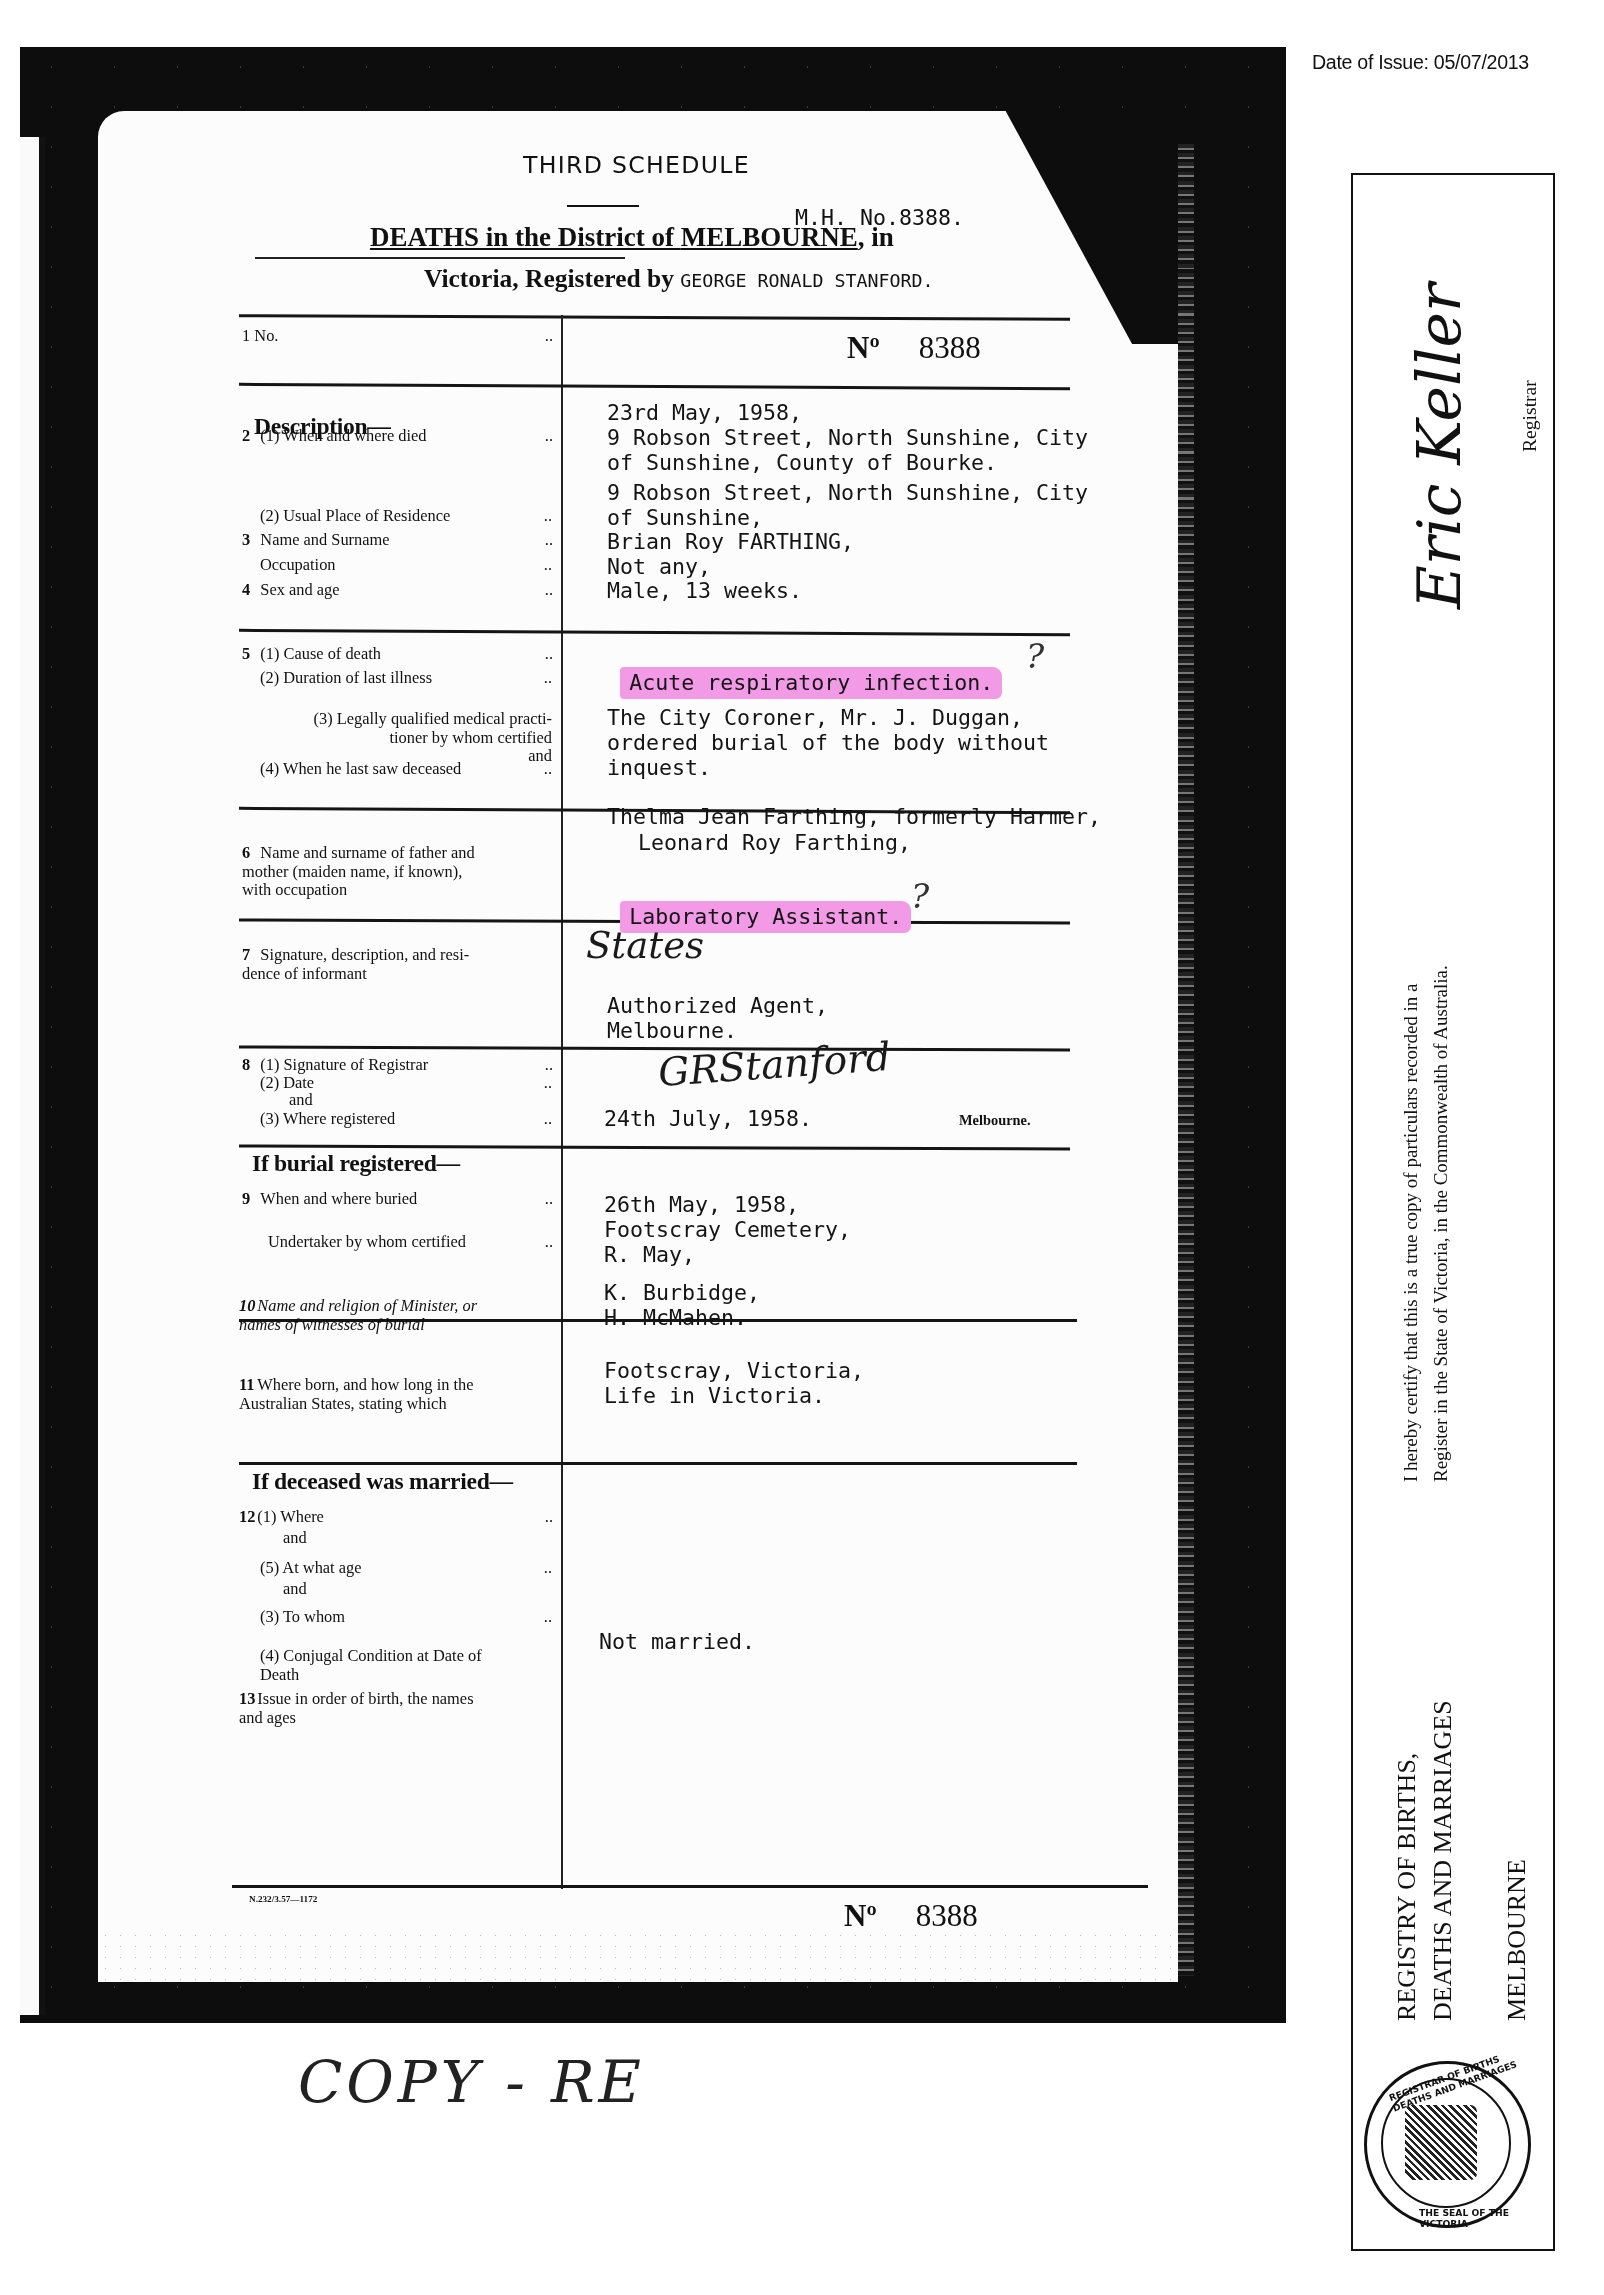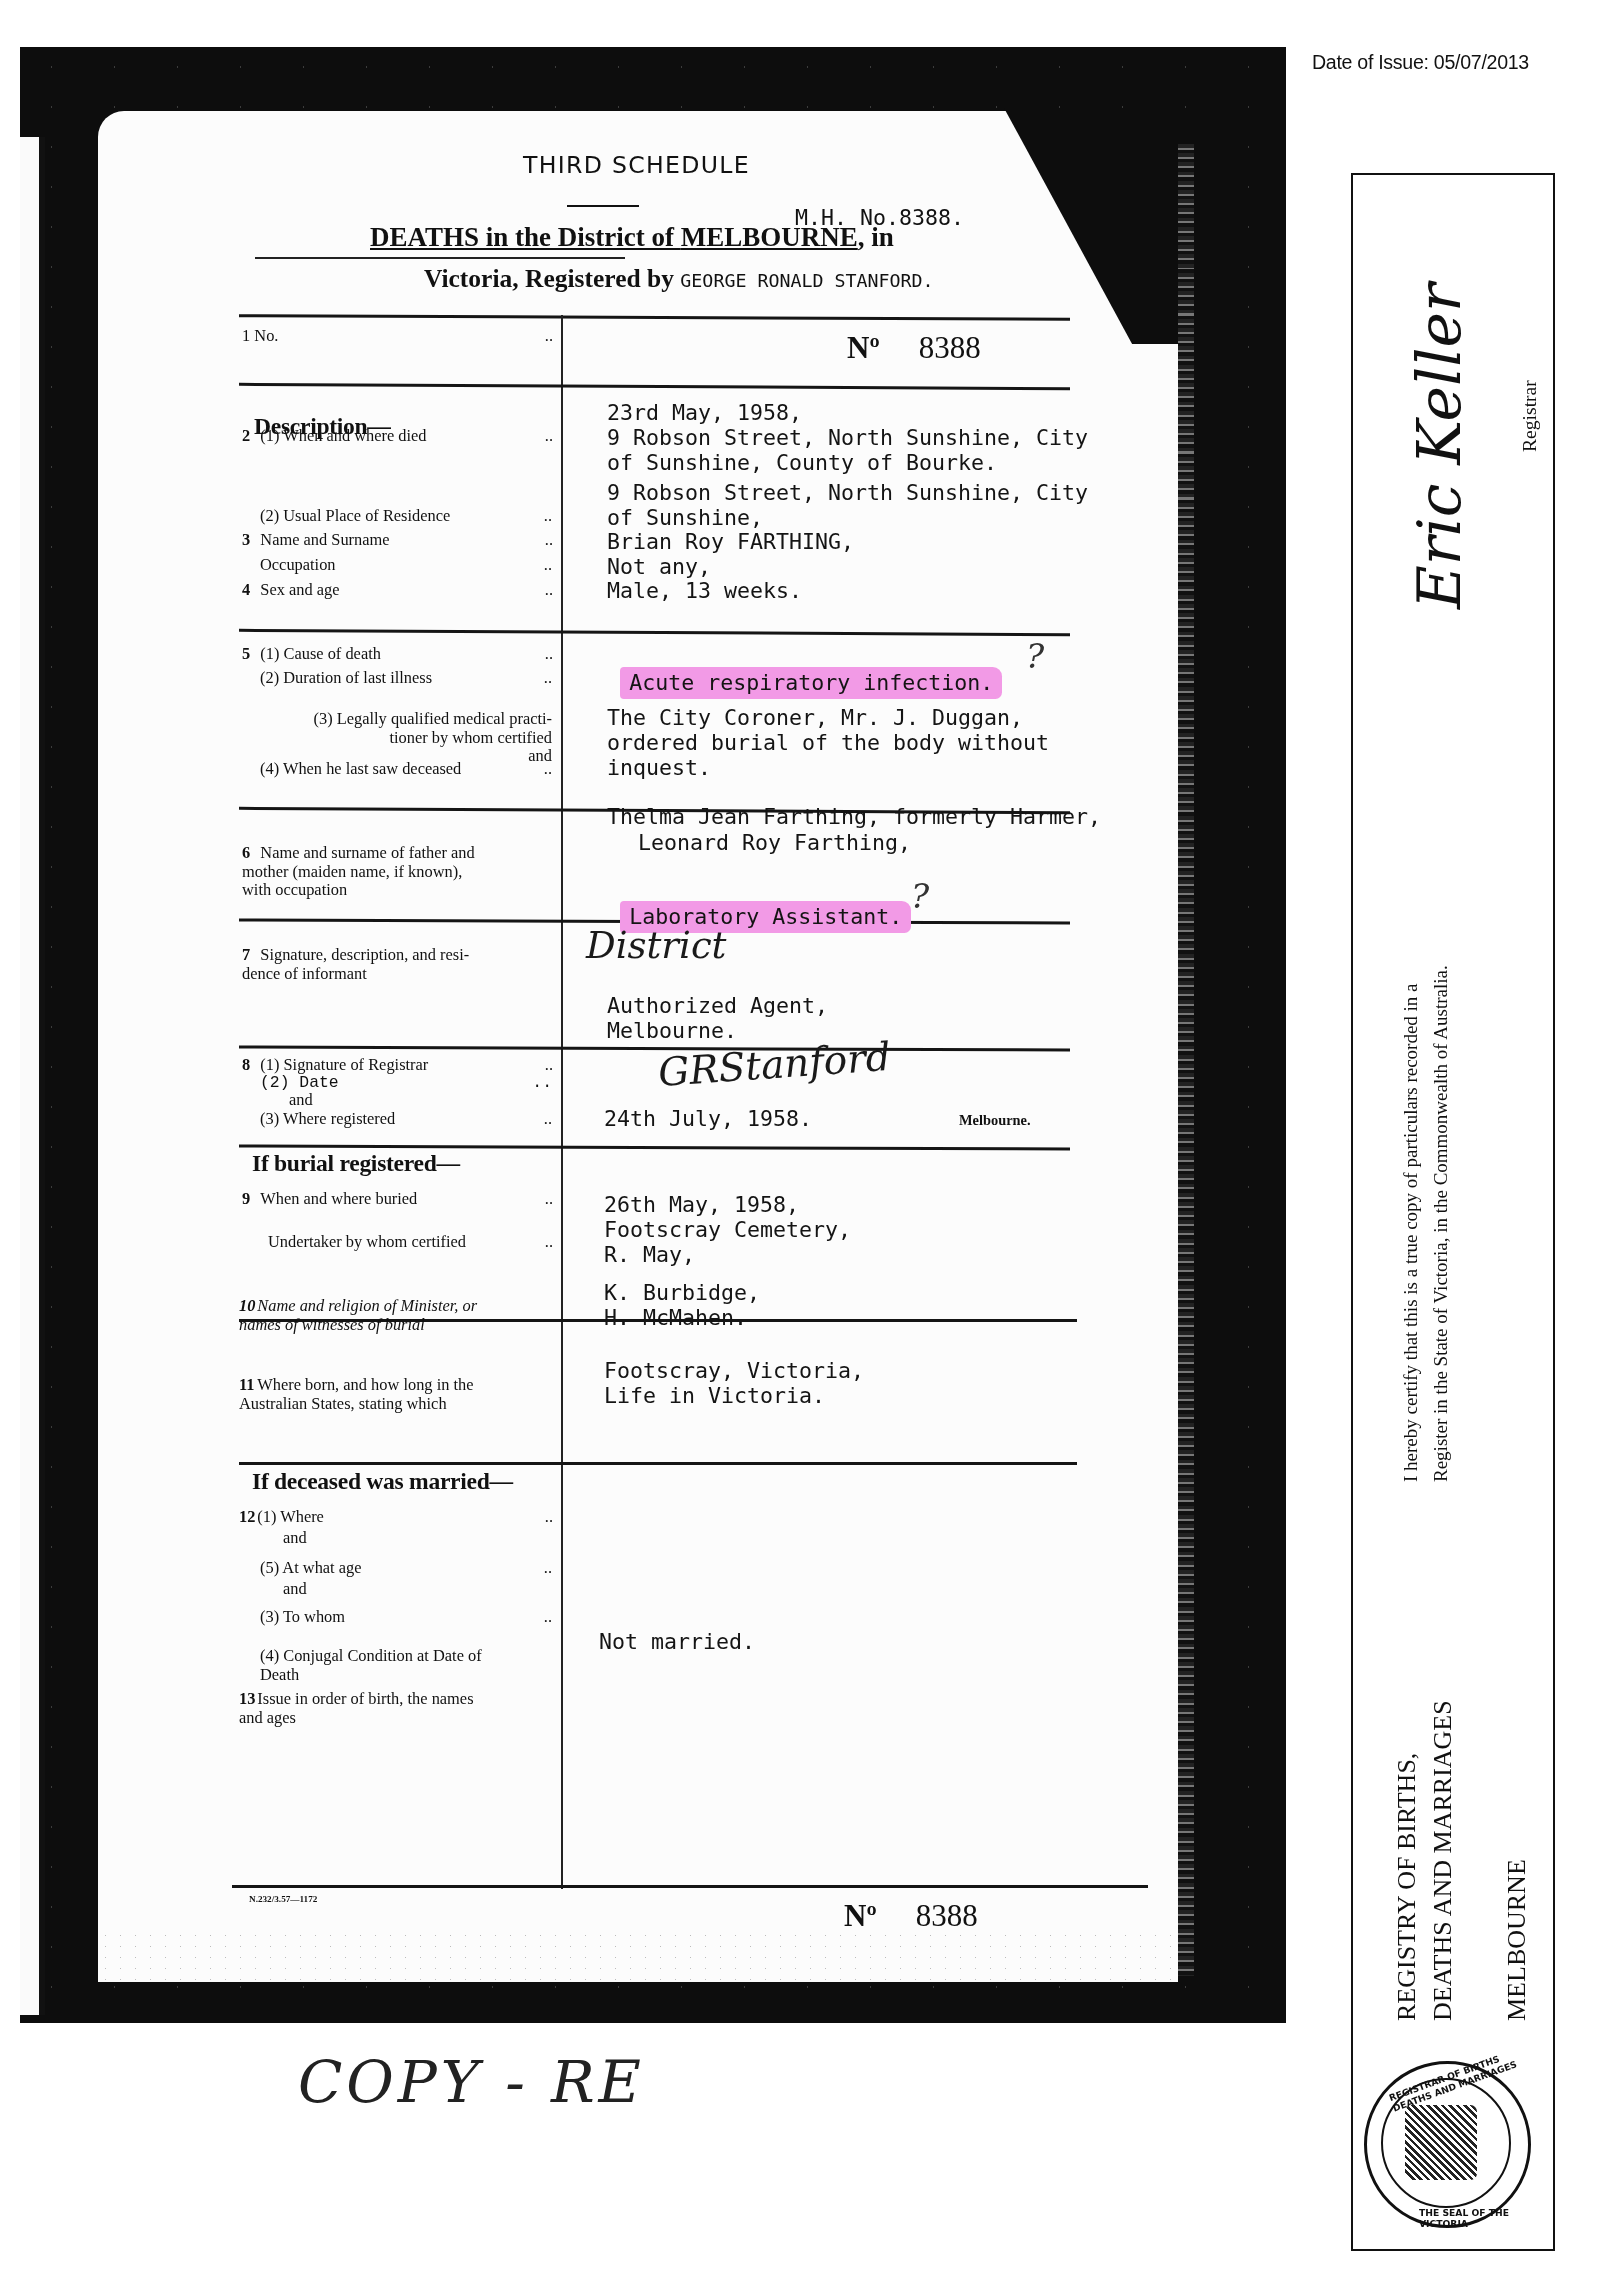--- a/index.html
+++ b/index.html
@@ -171,28 +171,28 @@
 <div class="value typed" style="left:607px;top:804px;">Thelma Jean Farthing, formerly Harmer,</div>
 <div class="value typed" style="left:594px;top:879px;">
   <span class="highlight">Laboratory Assistant.</span>
 </div>
 <div class="qmark" style="left:911px;top:876px;">?</div>
 
 <div class="label" style="left:242px;top:928px;width:311px;white-space:pre-line;">
   <span class="num">7</span><span>Signature, description, and resi-
 dence of informant</span>
 </div>
-<div class="signature" style="left:586px;top:924px;font-size:37px;">District</div>
+<div class="signature" style="left:586px;top:924px;font-size:37px;">States</div>
 <div class="value typed" style="left:607px;top:993px;">Authorized Agent,
 Melbourne.</div>
 
 <div class="label" style="left:242px;top:1056px;width:311px;">
   <span class="num">8</span><span>(1) Signature of Registrar</span><span class="dots">..</span>
 </div>
-<div class="label" style="left:260px;top:1074px;width:292px;font-family:Liberation Mono, monospace;">
+<div class="label" style="left:260px;top:1074px;width:292px;">
   <span>(2) Date</span><span class="dots">..</span>
 </div>
 <div class="label" style="left:289px;top:1091px;">and</div>
 <div class="label" style="left:260px;top:1110px;width:292px;">
   <span>(3) Where registered</span><span class="dots">..</span>
 </div>
 <div class="signature" style="left:658px;top:1042px;font-size:39px;transform:rotate(-4deg);">GRStanford</div>
 <div class="value typed" style="left:604px;top:1106px;">24th July, 1958.</div>
 <div class="value small-caps" style="left:959px;top:1112px;">Melbourne.</div>
 

